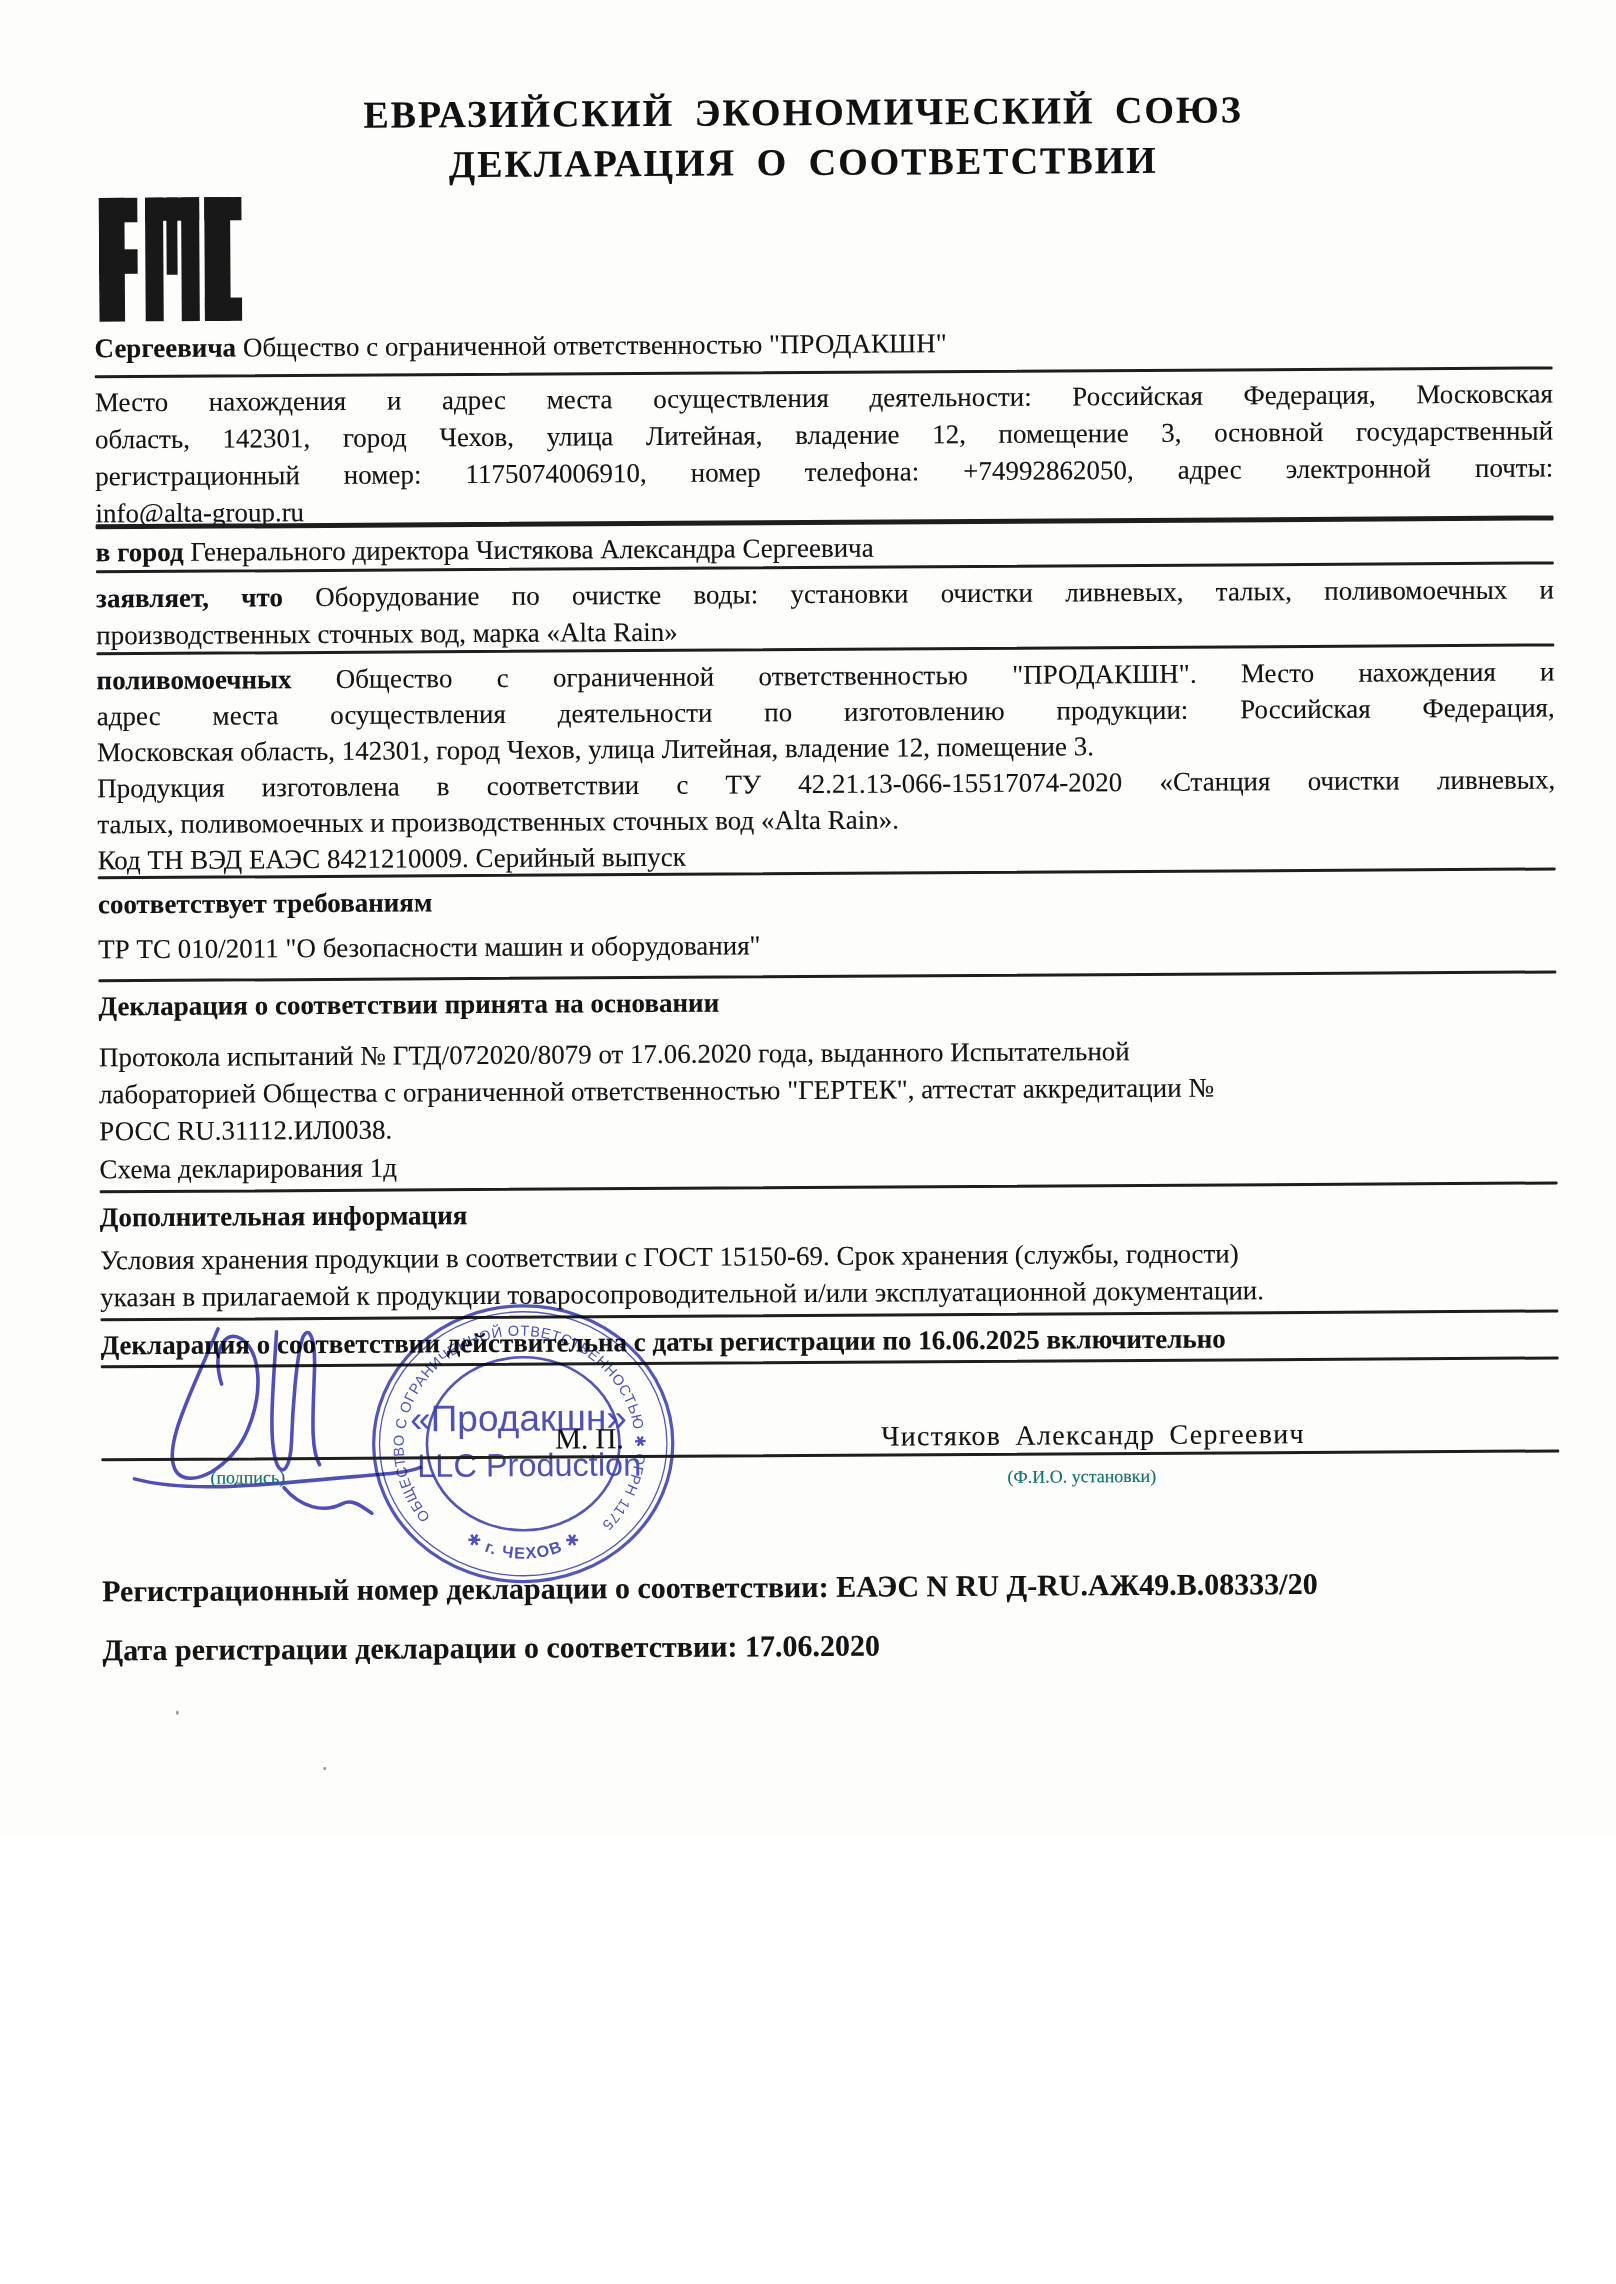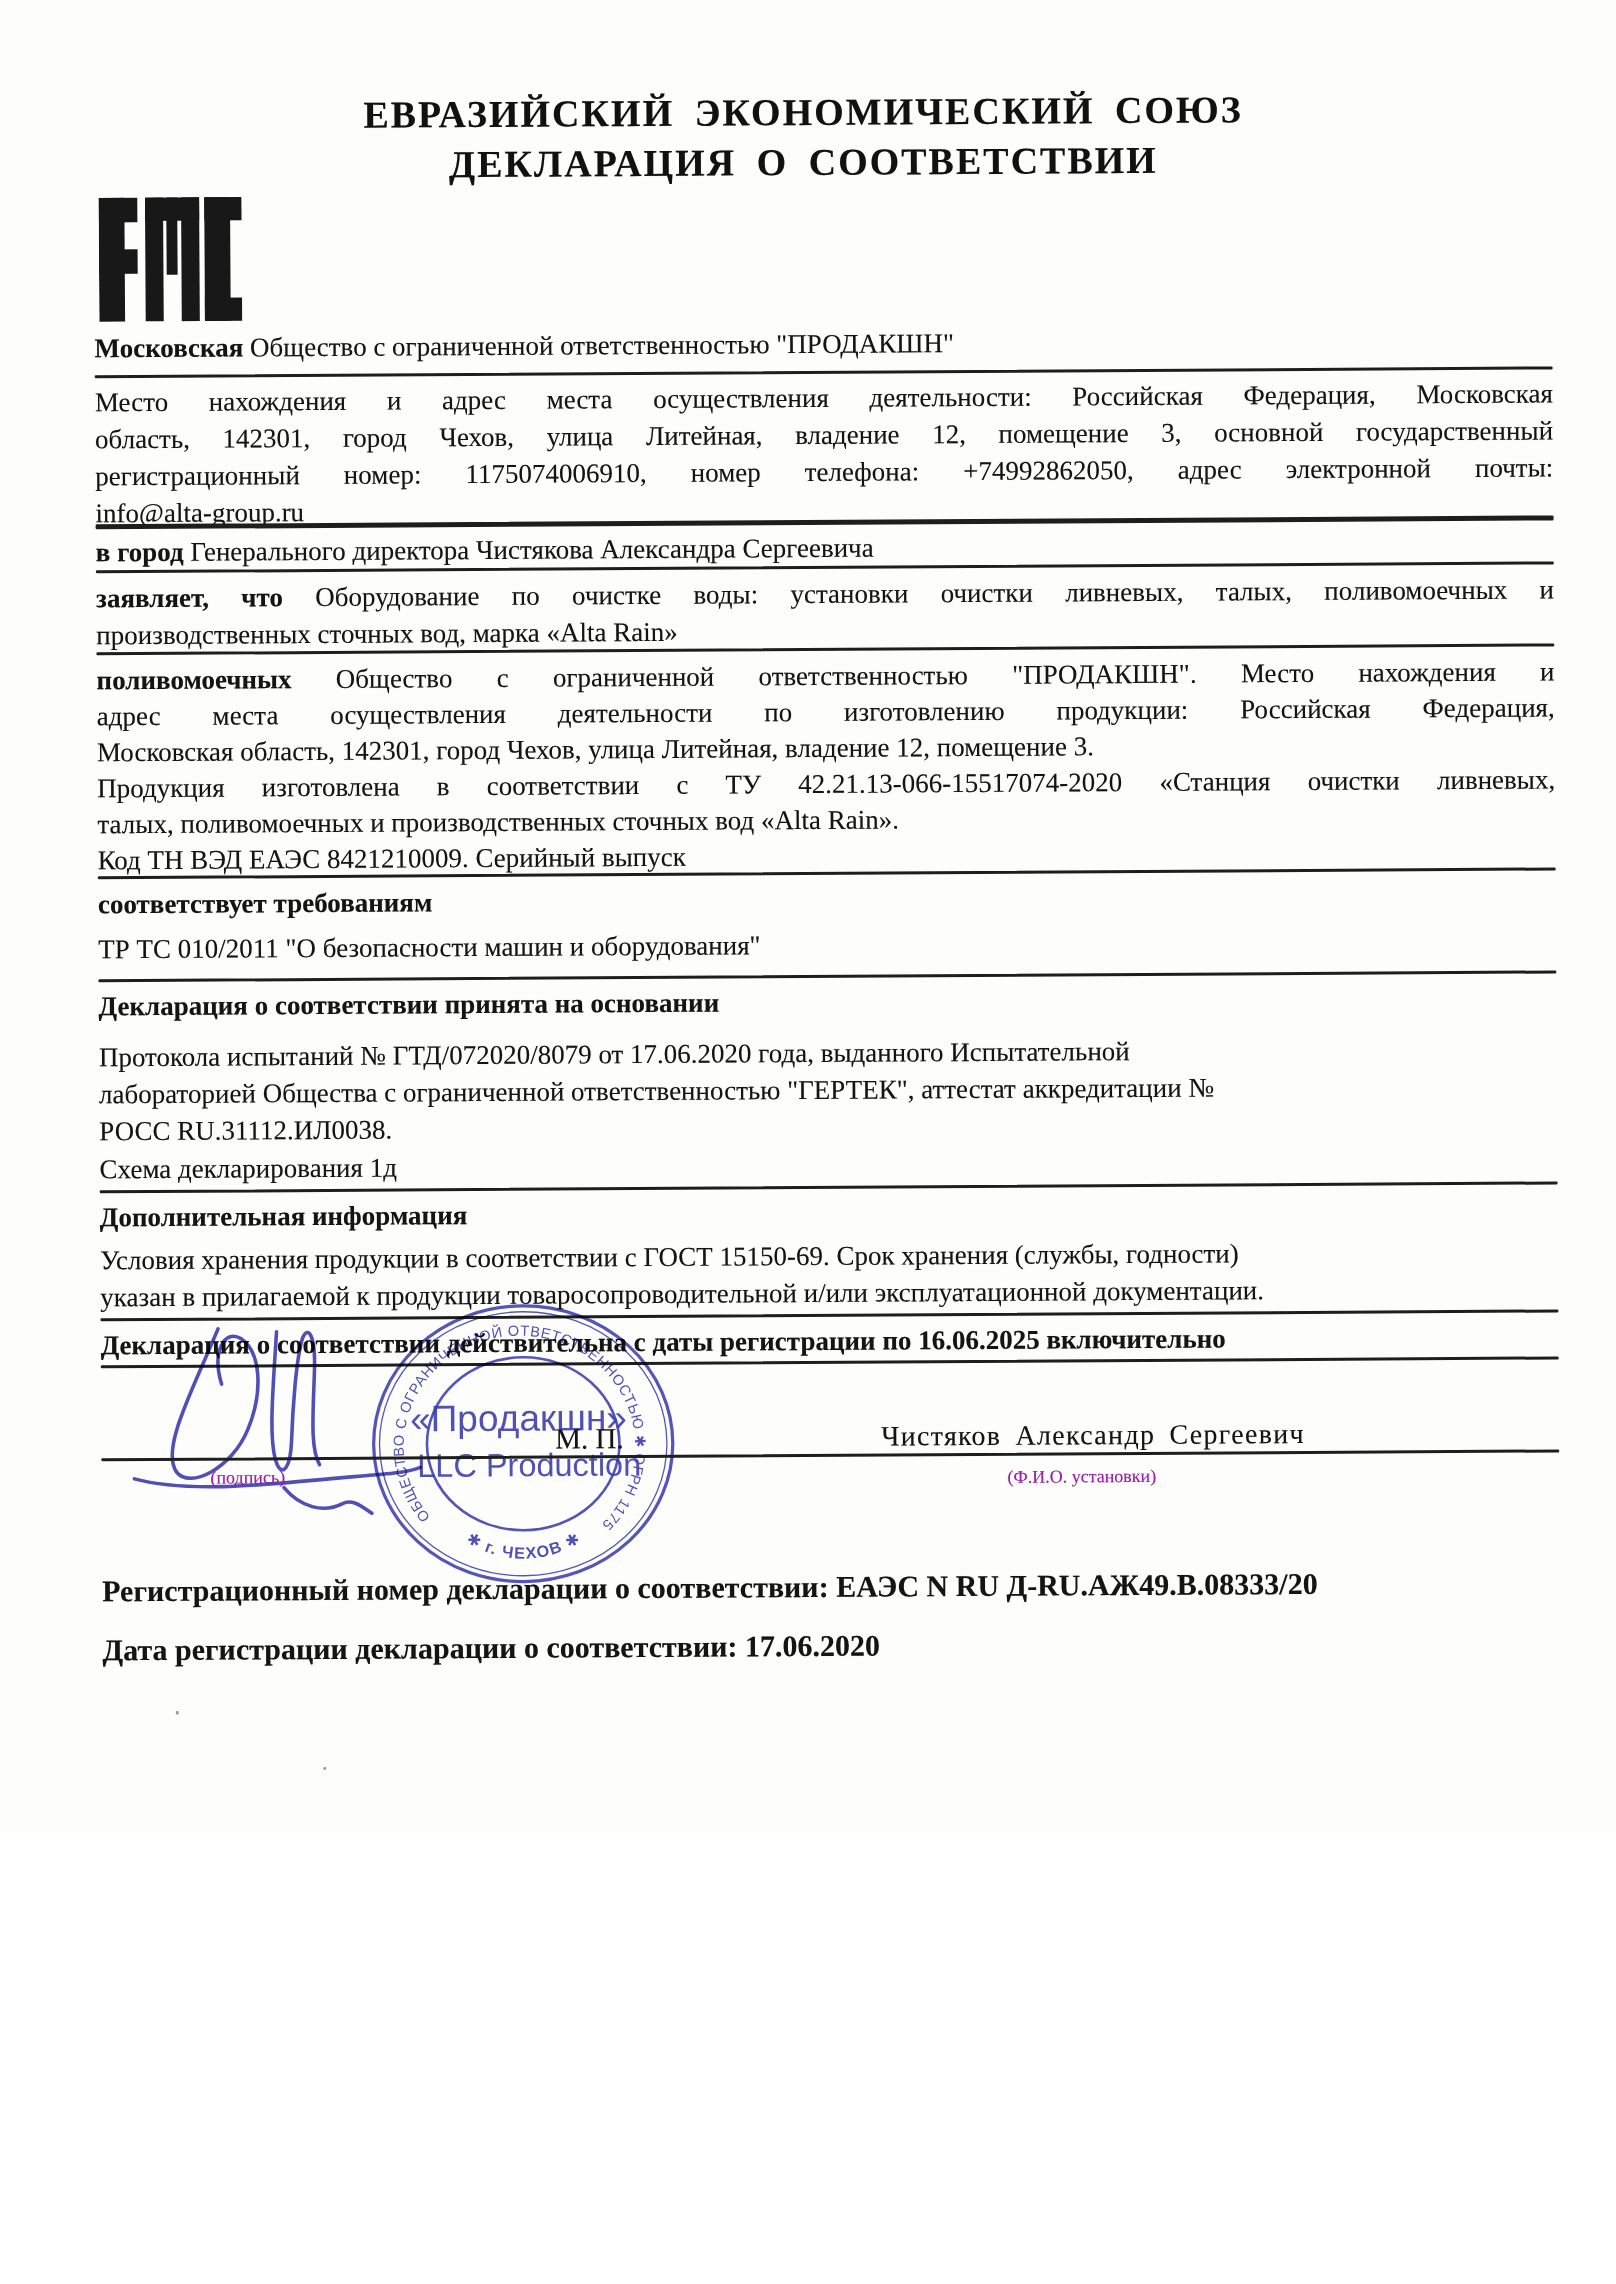--- a/index.html
+++ b/index.html
@@ -8,21 +8,21 @@
   .content{position:absolute;inset:0;transform:rotate(-0.35deg);}
   .abs{position:absolute;}
   .b{font-weight:700;}
   .title{left:0;right:0;text-align:center;font-weight:700;font-size:38px;
          letter-spacing:2px;word-spacing:9px;color:#111;}
   .para{left:98px;right:60px;font-size:27px;line-height:37px;}
   .line{white-space:nowrap;}
   .just{white-space:normal;text-align:justify;text-align-last:justify;}
   .rule{left:98px;right:60px;height:2.6px;background:#1e1e1e;border-radius:1.3px;}
   .rule.thick{height:4.6px;}
-  .label-small{font-size:18px;color:#a21caf;}
+  .label-small{font-size:18px;color:#0f766e;}
   .soft{text-shadow:0 0 0.7px rgba(20,20,20,0.35);}
   .blue-ink{mix-blend-mode:multiply;}
   .speck{position:absolute;background:#9a9a96;border-radius:50%;}
   svg text{font-family:"Liberation Sans","DejaVu Sans",sans-serif;}
 </style>
 </head>
 <body>
 
 <div class="page">
   <div class="content">
@@ -44,21 +44,21 @@
           <rect x="105" y="0" width="17" height="120"></rect>
 
           <rect x="164" y="0" width="40" height="192"></rect>
           <rect x="164" y="0" width="58" height="36"></rect>
           <rect x="164" y="156" width="58" height="36"></rect>
         </g>
       </svg>
     </div>
 
     <div class="abs para soft" style="top:326px;">
-      <span class="b">Московская</span> <span>Общество с ограниченной ответственностью "ПРОДАКШН"</span>
+      <span class="b">Сергеевича</span> <span>Общество с ограниченной ответственностью "ПРОДАКШН"</span>
     </div>
     <div class="abs rule" style="top:371px;"></div>
 
     <div class="abs para soft" style="top:380px;">
       <div class="line just">Место нахождения и адрес места осуществления деятельности: Российская Федерация, Московская</div>
       <div class="line just">область, 142301, город Чехов, улица Литейная, владение 12, помещение 3, основной государственный</div>
       <div class="line just">регистрационный номер: 1175074006910, номер телефона: +74992862050, адрес электронной почты:</div>
       <div class="line">info@alta-group.ru</div>
     </div>
     <div class="abs rule thick" style="top:520px;"></div>

